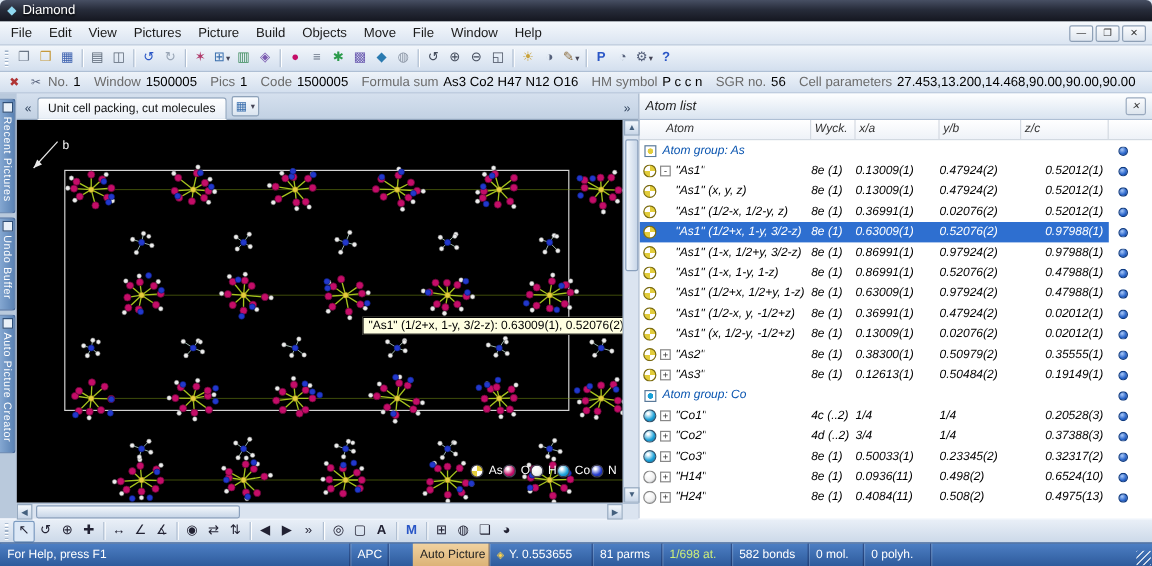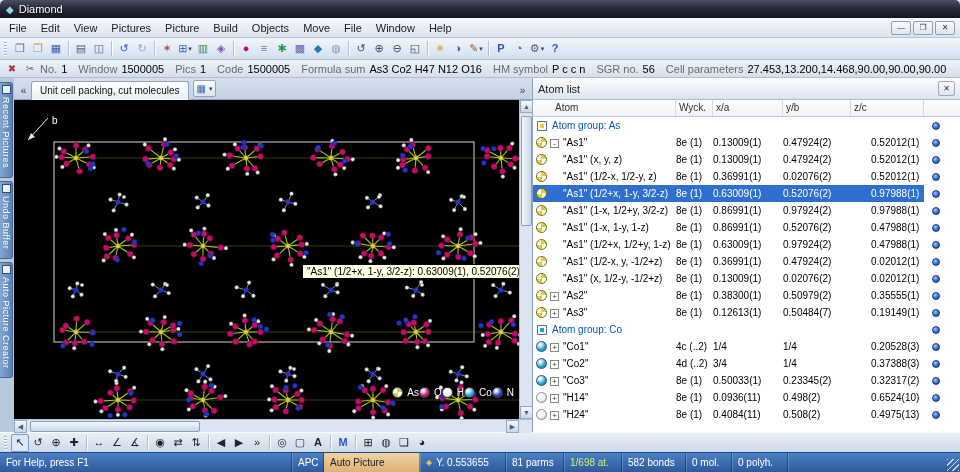--- a/index.html
+++ b/index.html
@@ -88,39 +88,39 @@
   .sc-btn { width:13px; height:13px; display:flex; align-items:center; justify-content:center;
     font-size:7px; color:#44607e; background:linear-gradient(180deg,#f4f8fc,#c8d6e8); border:1px solid #97aac0; }
   .v-thumb { position:absolute; left:1px; top:16px; width:11px; height:110px;
     background:linear-gradient(90deg,#f4f8fc,#c8d6e8); border:1px solid #8aa0bc; border-radius:2px; }
   .h-thumb { position:absolute; left:16px; top:1px; width:170px; height:11px;
     background:linear-gradient(180deg,#f4f8fc,#c8d6e8); border:1px solid #8aa0bc; border-radius:2px; }
   .h-right { margin-left:auto; display:flex; }
   .sc-corner { width:13px; height:13px; background:#dbe4f0; }
 
   
-  .atom-panel { width:428px; flex:none; display:flex; flex-direction:column; background:#fff; border-left:1px solid #8aa0bc; }
+  .atom-panel { width:428px; flex:none; display:flex; flex-direction:column; background:#fff; border-left:1px solid #8aa0bc;font-style:italic; }
   .panel-header { height:22px; flex:none; display:flex; align-items:center; padding:0 5px;
     background:linear-gradient(180deg,#fdfeff,#d9e4f0); border-bottom:1px solid #aebfd4; }
   .panel-title { color:#222; }
   .panel-close { margin-left:auto; width:17px; height:15px; display:flex; align-items:center; justify-content:center;
     font-size:8px; color:#333; border:1px solid #9aaabf; border-radius:2px; background:linear-gradient(180deg,#fbfcfe,#dde5ee); }
 
   .col-headers { height:17px; flex:none; display:flex; background:linear-gradient(180deg,#ffffff,#eef2f8);
     border-bottom:1px solid #c8d0da; font-size:10px; color:#333; }
   .hcell { border-right:1px solid #d4dae2; padding:2px 0 0 3px; overflow:hidden; }
   .h-atom { width:143px; padding-left:22px; } .h-wyck { width:37px; } .h-xa { width:70px; }
   .h-yb { width:68px; } .h-zc { width:73px; }
 
   .rows { flex:1; overflow:hidden; background:#fff; }
   .alrow { height:17px; display:flex; align-items:center; font-size:10px; color:#000; }
   .row-main { display:flex; align-items:center; width:391px; height:17px; }
   .alrow.sel .row-main { background:#2e6fd0; color:#fff; }
   .cell { white-space:nowrap; overflow:hidden; }
-  .c-atom { width:143px; display:flex; align-items:flex-end; padding-left:3px; flex:none; }
+  .c-atom { width:143px; display:flex; align-items:center; padding-left:3px; flex:none; }
   .c-wyck { width:37px; flex:none; overflow:visible; } .c-xa { width:70px; flex:none; }
   .c-yb { width:68px; flex:none; } .c-zc { width:73px; flex:none;padding-left:20px; }
   .c-dot { width:37px; flex:none; display:flex; align-items:center; padding-left:8px; }
   .a-ico { width:11px; height:11px; border-radius:50%; border:1px solid #667; margin-right:3px; flex:none; }
   .expander { width:9px; height:9px; flex:none; border:1px solid #888; background:#fff; color:#333;
     font-size:8px; line-height:7px; text-align:center; margin-right:4px; }
   .sym-indent { width:13px; flex:none; }
   .a-label { white-space:nowrap; overflow:hidden; }
   .grp-ico { width:10px; height:10px; flex:none; border:1px solid #5a7a9a; margin:0 5px 0 1px; }
   .grp-label { color:#0a55b0; }
@@ -1279,21 +1279,21 @@
           </div>
           <div class="alrow">
             <div class="row-main">
               <div class="cell c-atom">
                 <span class="a-ico" style="background-color: rgb(227, 205, 59); background-image: conic-gradient(rgb(227, 205, 59) 0deg, rgb(227, 205, 59) 90deg, rgb(255, 255, 255) 90deg, rgb(255, 255, 255) 180deg, rgb(227, 205, 59) 180deg, rgb(227, 205, 59) 270deg, rgb(255, 255, 255) 270deg); border-color: rgb(122, 107, 18);"></span>
                 <span class="expander">+</span>
                 <span class="a-label">"As3"</span>
               </div>
               <div class="cell c-wyck">8e (1)</div>
               <div class="cell c-xa">0.12613(1)</div>
-              <div class="cell c-yb">0.50484(7)</div>
+              <div class="cell c-yb">0.50484(2)</div>
               <div class="cell c-zc">0.19149(1)</div>
             </div>
             <div class="cell c-dot">
               <span class="row-dot"></span>
             </div>
           </div>
           <div class="alrow">
             <div class="row-main">
               <div class="cell c-atom">
                 <span class="grp-ico" style="background: radial-gradient(circle, rgb(24, 160, 216) 0px, rgb(24, 160, 216) 38%, rgb(255, 255, 255) 45%);"></span>
@@ -1466,21 +1466,21 @@
       </div>
     </div>
 
   <div class="statusbar" id="statusbar">
       <div class="seg" style="width: 292px;">
         <span>For Help, press F1</span>
       </div>
       <div class="seg" style="width: 32px;">
         <span>APC</span>
       </div>
-      <div class="seg tan" style="width: 96px;">
+      <div class="seg tan" style="width: 64px; margin-left: 20px;">
         <span>Auto Picture</span>
       </div>
       <div class="seg" style="width: 86px;">
         <span class="seg-ico">◈</span>
         <span>Y. 0.553655</span>
       </div>
       <div class="seg" style="width: 58px;">
         <span>81 parms</span>
       </div>
       <div class="seg green" style="width: 58px;">

